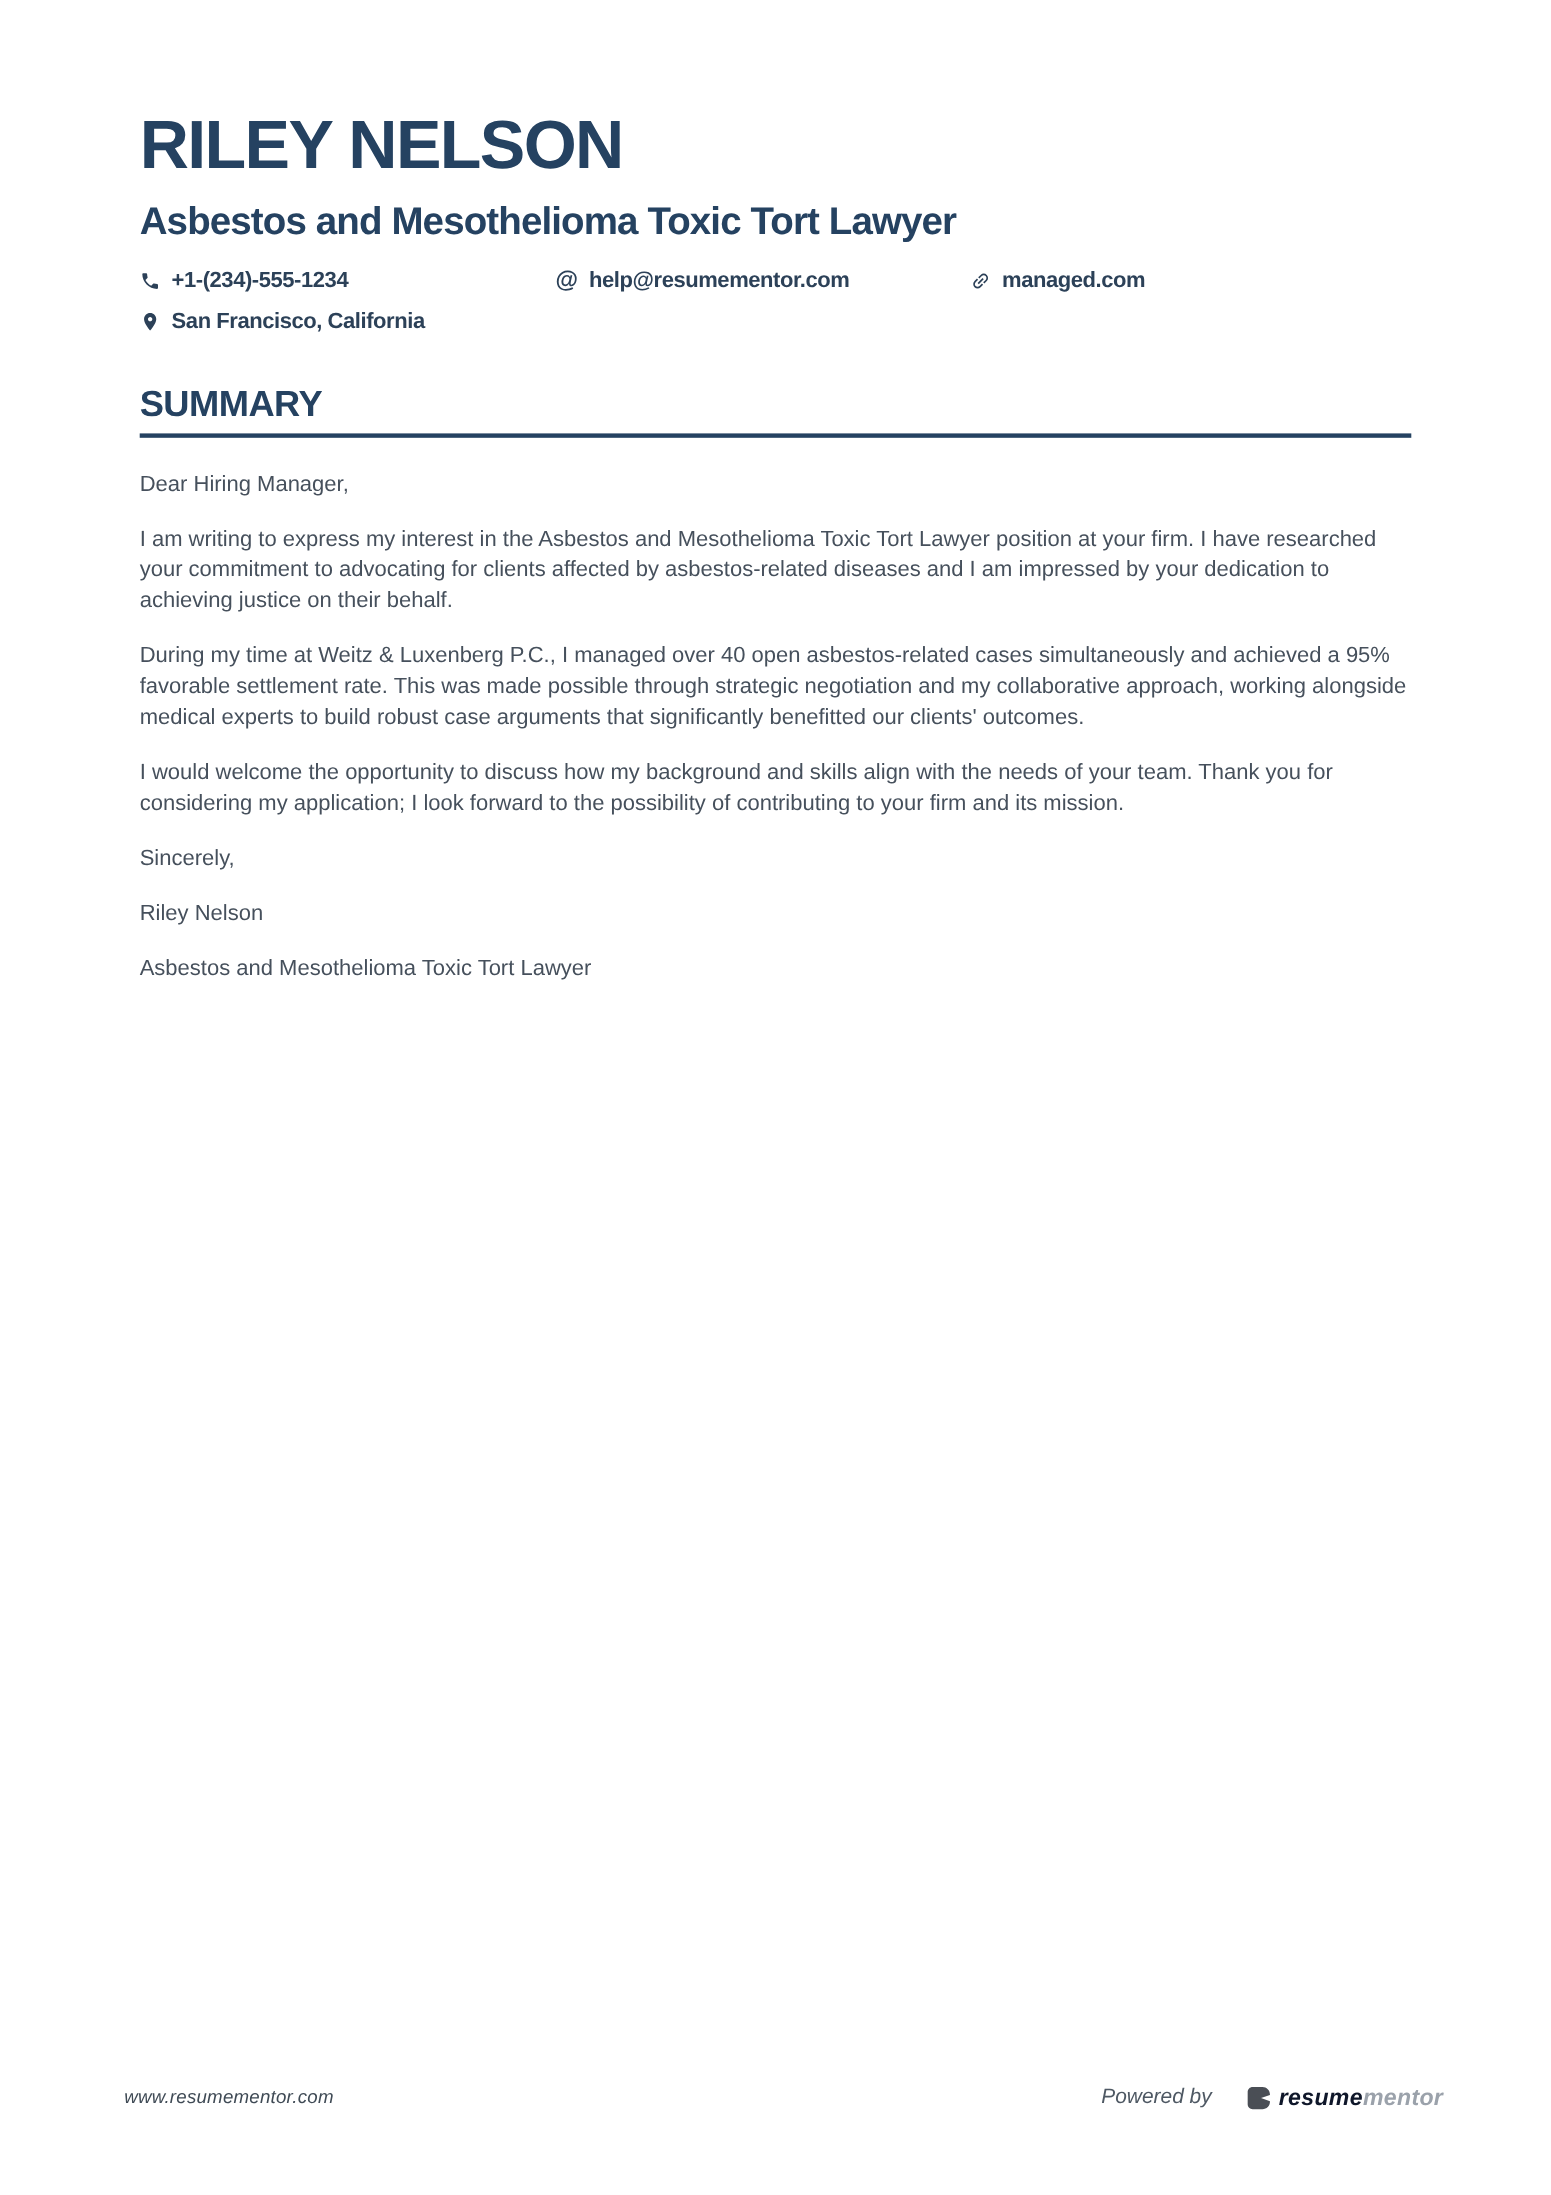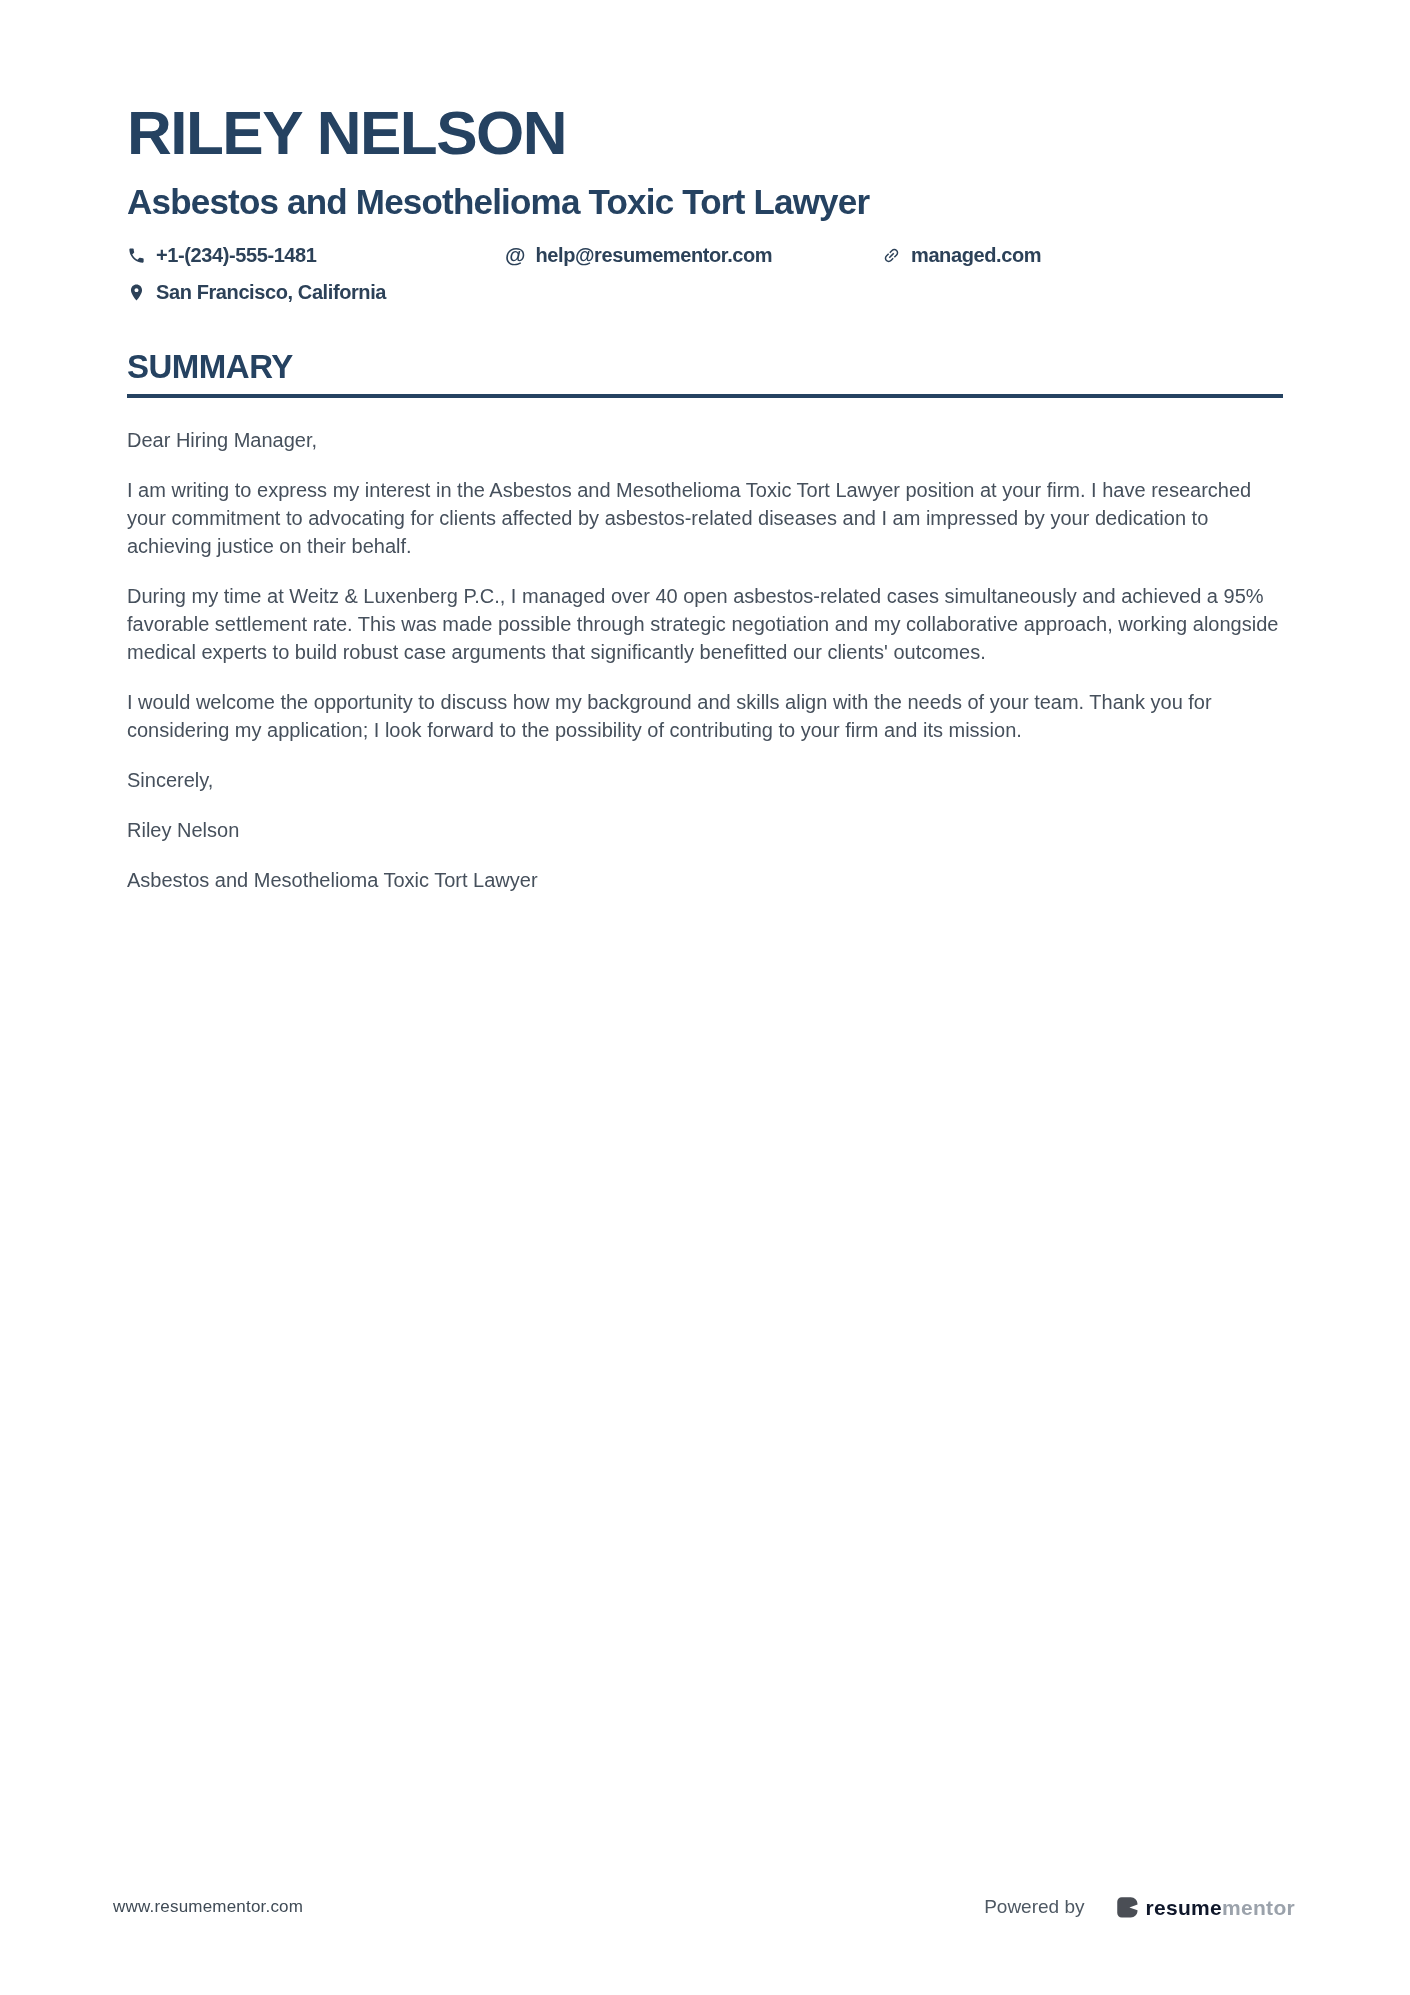--- a/index.html
+++ b/index.html
@@ -76,25 +76,26 @@
     font-size:20px;
     line-height:28px;
     color:var(--body);
   }
   .letter-body p{margin:0 0 22px 0}
 
   
   .page-footer{
     position:absolute;
     left:113px;
-    right:115px;
+    right:98px;
     bottom:76px;
     display:flex;
     justify-content:space-between;
     align-items:center;
+    font-style:italic;
   }
   .site-url{font-size:17px;color:#3f4a55;letter-spacing:0.2px}
   .powered{display:flex;align-items:center;gap:30px}
   .powered-label{font-size:19px;color:var(--footer-gray)}
   .brand-logo{display:flex;align-items:center;gap:7px;line-height:1}
   .brand-logo svg{display:block}
   .brand-word{font-size:21px;font-weight:bold;letter-spacing:0.3px}
   .brand-resume{color:#0f172a}
   .brand-mentor{color:var(--mentor-gray)}
 </style>
@@ -108,21 +109,21 @@
       <h1 class="person-name">RILEY NELSON</h1>
       <div class="job-title">Asbestos and Mesothelioma Toxic Tort Lawyer</div>
 
       <div class="contact-grid">
         <div class="contact-item">
           <span>
             <svg width="19" height="19" viewBox="0 0 24 24" fill="#2c4158">
                 <path d="M6.62 10.79c1.44 2.83 3.76 5.14 6.59 6.59l2.2-2.21c.27-.27.67-.36 1.02-.24 1.12.37 2.33.57 3.57.57.55 0 1 .45 1 1V20c0 .55-.45 1-1 1-9.39 0-17-7.61-17-17 0-.55.45-1 1-1h3.5c.55 0 1 .45 1 1 0 1.25.2 2.45.57 3.57.11.35.03.74-.25 1.02l-2.2 2.2z"></path>
               </svg>
           </span>
-          <span>+1-(234)-555-1481</span>
+          <span>+1-(234)-555-1234</span>
         </div>
 
         <div class="contact-item">
           <span class="at-glyph">@</span>
           <span>help@resumementor.com</span>
         </div>
 
         <div class="contact-item">
           <span>
             <svg width="19" height="19" viewBox="0 0 24 24" fill="#2c4158">

